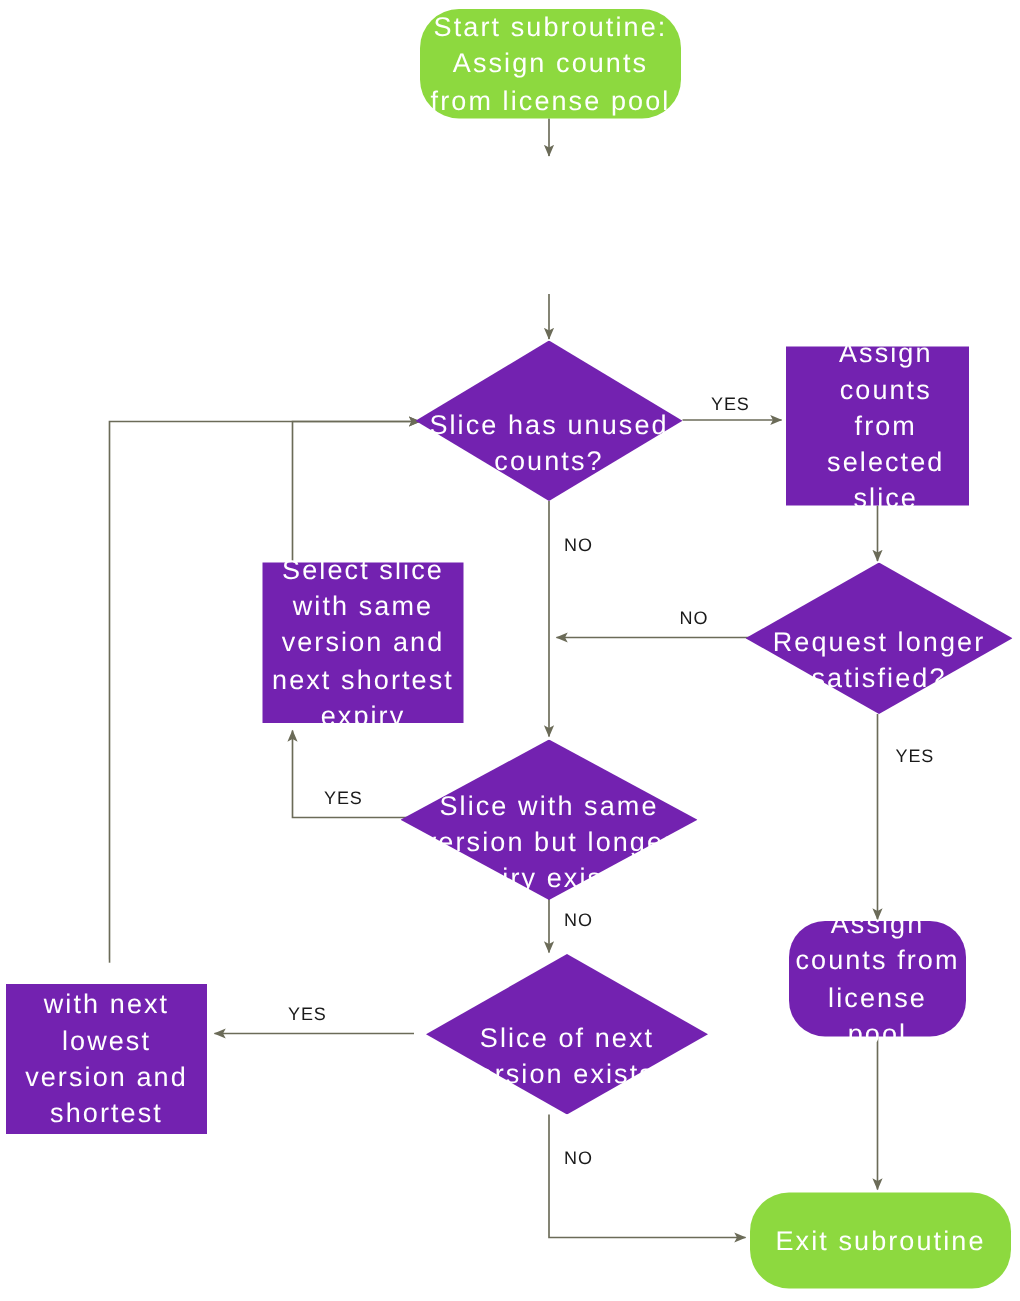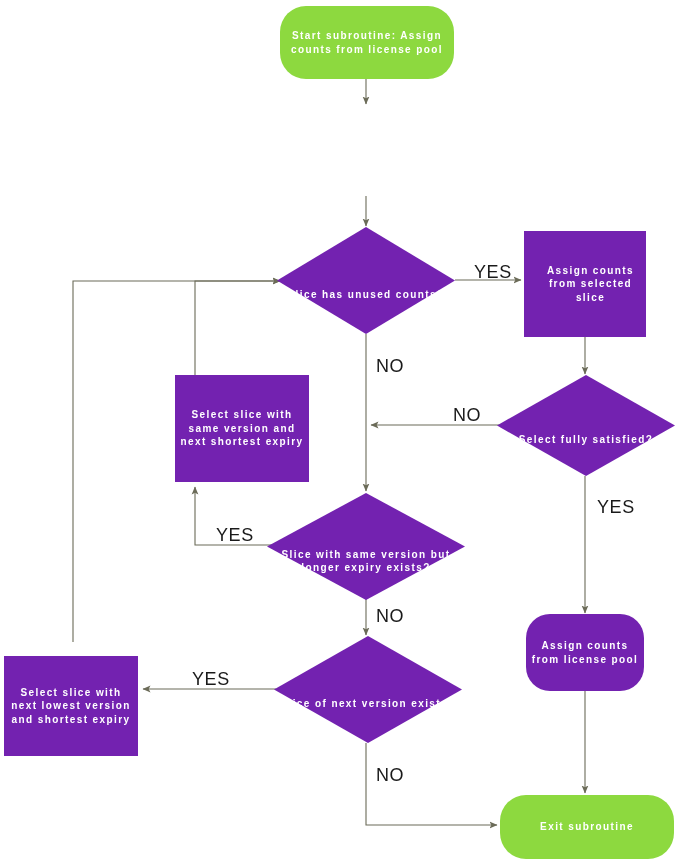--- a/index.html
+++ b/index.html
@@ -25,24 +25,24 @@
     height: 867px;
   }
   .node {
     position: absolute;
     box-sizing: border-box;
     display: flex;
     align-items: center;
     justify-content: center;
     text-align: center;
     color: #ffffff;
-    font-weight: bold;
+    font-weight: normal;
     letter-spacing: 1.4px;
     line-height: 1.35;
-    font-size: 10px;
+    font-size: 18px;
     z-index: 3;
   }
   .node .label { display: block; padding: 0 4px; }
   .node-process {
     background: #7322B0;
   }
   .node-terminator {
     background: #8DD93F;
     border-radius: 26px;
   }
@@ -57,21 +57,21 @@
     z-index: 0;
   }
   .node-decision .label {
     position: relative;
     z-index: 1;
     margin-top: 29px;
   }
   .edge-label {
     position: absolute;
     font-family: "Liberation Sans", sans-serif;
-    font-size: 18px;
+    font-size: 12px;
     font-weight: normal;
     letter-spacing: 0.6px;
     color: #1a1a1a;
     background: transparent;
     white-space: nowrap;
     z-index: 4;
   }
 </style>
 </head>
 <body>
@@ -125,33 +125,33 @@
     <span class="diamond-bg"></span>
     <span class="label">Slice has unused counts?</span>
   </div>
 
   <div class="node node-process" style="left:524px; top:231px; width:122px; height:106px;padding-left:11px;">
     <span class="label">Assign counts from selected slice</span>
   </div>
 
   <div class="node node-decision" style="left:497px; top:375px; width:178px; height:101px;">
     <span class="diamond-bg"></span>
-    <span class="label">Select fully satisfied?</span>
+    <span class="label">Request longer satisfied?</span>
   </div>
 
   <div class="node node-process" style="left:128px; top:375px; width:134px; height:107px;margin-left:47px;">
     <span class="label">Select slice with same version and next shortest expiry</span>
   </div>
 
   <div class="node node-decision" style="left:267px; top:493px; width:198px; height:107px;">
     <span class="diamond-bg"></span>
     <span class="label">Slice with same version but longer expiry exists?</span>
   </div>
 
-  <div class="node node-decision" style="left:274px; top:636px; width:188px; height:107px;">
+  <div class="node node-decision" style="left:284px; top:636px; width:188px; height:107px;">
     <span class="diamond-bg"></span>
     <span class="label">Slice of next version exists?</span>
   </div>
 
   <div class="node node-process" style="left:4px; top:656px; width:134px; height:100px;">
     <span class="label">Select slice with next lowest version and shortest expiry</span>
   </div>
 
   <div class="node node-process" style="left:526px; top:614px; width:118px; height:77px;border-radius:24px;">
     <span class="label">Assign counts from license pool</span>

